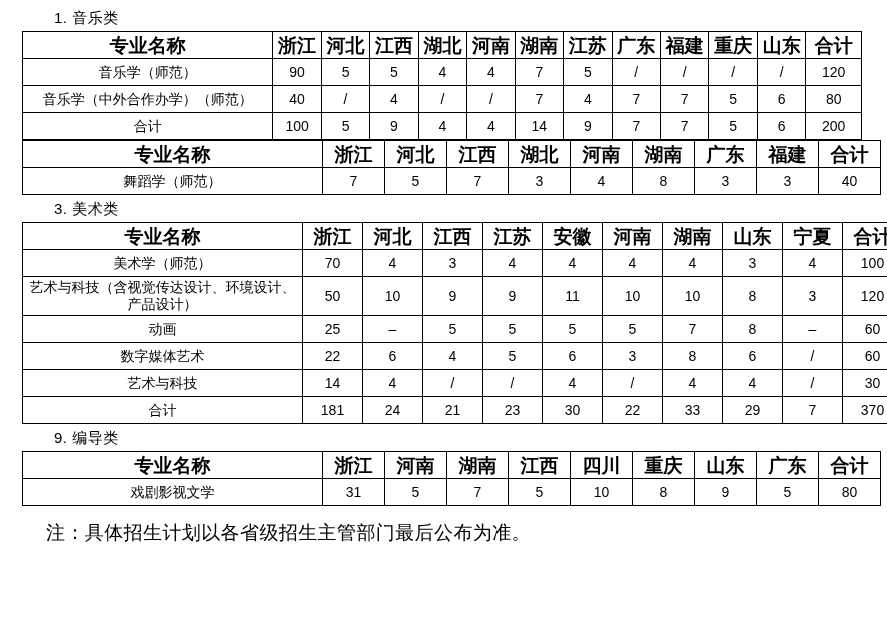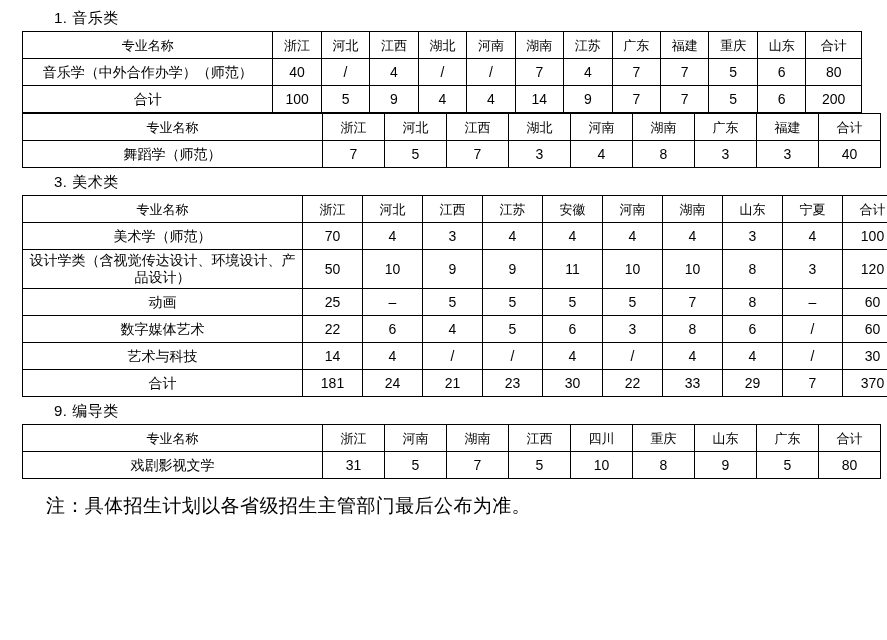--- a/index.html
+++ b/index.html
@@ -41,22 +41,22 @@
     border: 1px solid #000;
     text-align: center;
     vertical-align: middle;
     font-size: 14px;
     padding: 2px 2px;
     color: #000;
     font-weight: normal;
     line-height: 17px;
   }
   table.dt thead th {
-    font-weight: normal;
-    font-size: 13px;
+    font-weight: bold;
+    font-size: 19px;
     height: 22px;
   }
   table.dt tbody td {
     height: 22px;
   }
   .namecell {
     font-size: 14.5px;
   }
   .bold-row td {
     font-weight: bold;
@@ -132,20 +132,35 @@
           <th>江苏</th>
           <th>广东</th>
           <th>福建</th>
           <th>重庆</th>
           <th>山东</th>
           <th>合计</th>
         </tr>
       </thead>
       <tbody>
         <tr>
+          <td class="namecell">音乐学（师范）</td>
+          <td>90</td>
+          <td>5</td>
+          <td>5</td>
+          <td>4</td>
+          <td>4</td>
+          <td>7</td>
+          <td>5</td>
+          <td>/</td>
+          <td>/</td>
+          <td>/</td>
+          <td>/</td>
+          <td>120</td>
+        </tr>
+        <tr>
           <td class="wrapname">音乐学（中外合作办学）（师范）</td>
           <td>40</td>
           <td>/</td>
           <td>4</td>
           <td>/</td>
           <td>/</td>
           <td>7</td>
           <td>4</td>
           <td>7</td>
           <td>7</td>
@@ -256,21 +271,21 @@
           <td>3</td>
           <td>4</td>
           <td>4</td>
           <td>4</td>
           <td>4</td>
           <td>3</td>
           <td>4</td>
           <td>100</td>
         </tr>
         <tr>
-          <td class="wrapname">设计学类（含视觉传达设计、环境设计、产品设计）</td>
+          <td class="wrapname">艺术与科技（含视觉传达设计、环境设计、产品设计）</td>
           <td>50</td>
           <td>10</td>
           <td>9</td>
           <td>9</td>
           <td>11</td>
           <td>10</td>
           <td>10</td>
           <td>8</td>
           <td>3</td>
           <td>120</td>

